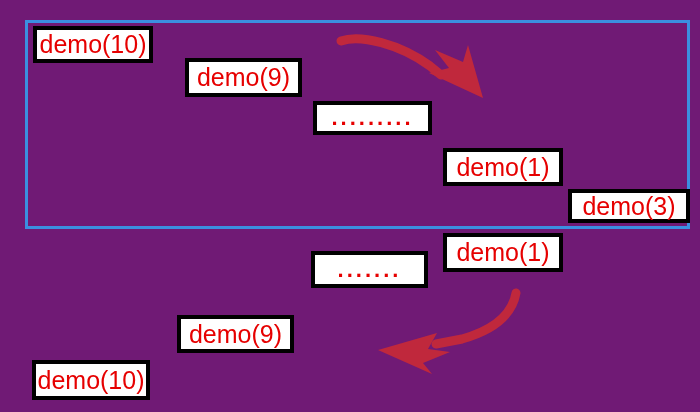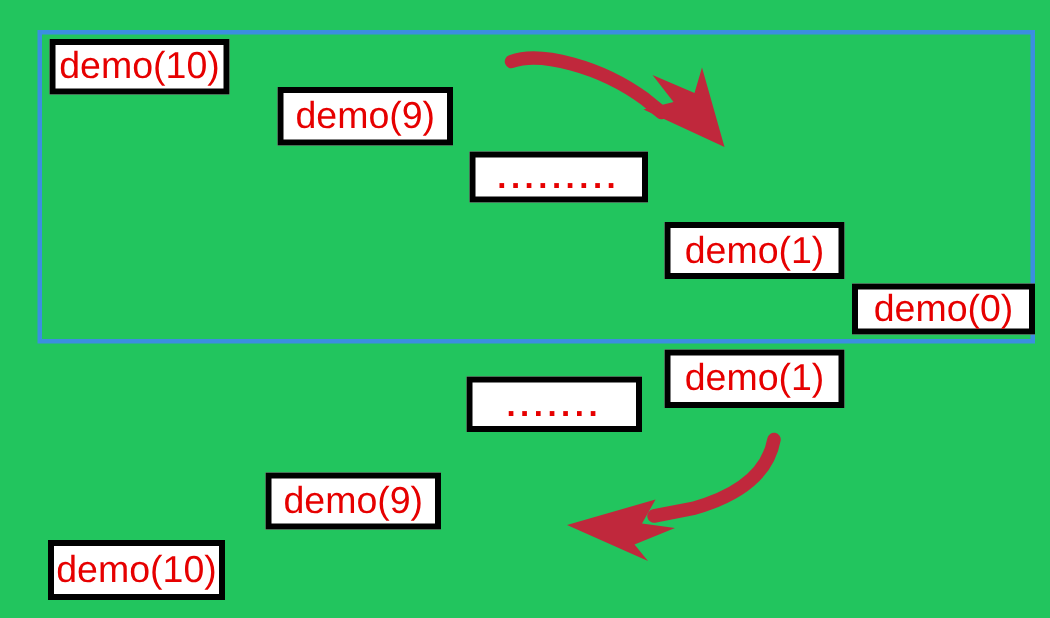--- a/index.html
+++ b/index.html
@@ -54,38 +54,38 @@
     left: 0;
     top: 0;
     width: 700px;
     height: 412px;
     pointer-events: none;
   }
 </style>
 </head>
 <body>
 
-<div id="stage" style="background: #22c55e;">
+<div id="stage" style="background: #701a75;">
 
   <div class="region-box" style="left: 25px; top: 20px; width: 665px; height: 209px; border-color: rgb(59, 143, 224);"></div>
 
   <div class="node" style="left: 33px; top: 26px; width: 120px; height: 37px; font-size: 25px; border-color: rgb(0, 0, 0); background: rgb(255, 255, 255); color: rgb(230, 0, 0);">
       <span>demo(10)</span>
     </div>
   <div class="node" style="left: 185px; top: 58px; width: 117px; height: 39px; font-size: 25px; border-color: rgb(0, 0, 0); background: rgb(255, 255, 255); color: rgb(230, 0, 0);">
       <span>demo(9)</span>
     </div>
   <div class="node ellipsis" style="left: 313px; top: 101px; width: 119px; height: 34px; font-size: 22px; border-color: rgb(0, 0, 0); background: rgb(255, 255, 255); color: rgb(230, 0, 0);">
       <span>.........</span>
     </div>
   <div class="node" style="left: 443px; top: 148px; width: 120px; height: 38px; font-size: 25px; border-color: rgb(0, 0, 0); background: rgb(255, 255, 255); color: rgb(230, 0, 0);">
       <span>demo(1)</span>
     </div>
   <div class="node" style="left: 568px; top: 189px; width: 122px; height: 34px; font-size: 25px; border-color: rgb(0, 0, 0); background: rgb(255, 255, 255); color: rgb(230, 0, 0);">
-      <span>demo(0)</span>
+      <span>demo(3)</span>
     </div>
 
   <div class="node" style="left: 443px; top: 233px; width: 120px; height: 39px; font-size: 25px; border-color: rgb(0, 0, 0); background: rgb(255, 255, 255); color: rgb(230, 0, 0);">
       <span>demo(1)</span>
     </div>
   <div class="node ellipsis" style="left: 311px; top: 251px; width: 117px; height: 37px; font-size: 22px; border-color: rgb(0, 0, 0); background: rgb(255, 255, 255); color: rgb(230, 0, 0);">
       <span>.......</span>
     </div>
   <div class="node" style="left: 177px; top: 315px; width: 117px; height: 38px; font-size: 25px; border-color: rgb(0, 0, 0); background: rgb(255, 255, 255); color: rgb(230, 0, 0);">
       <span>demo(9)</span>

